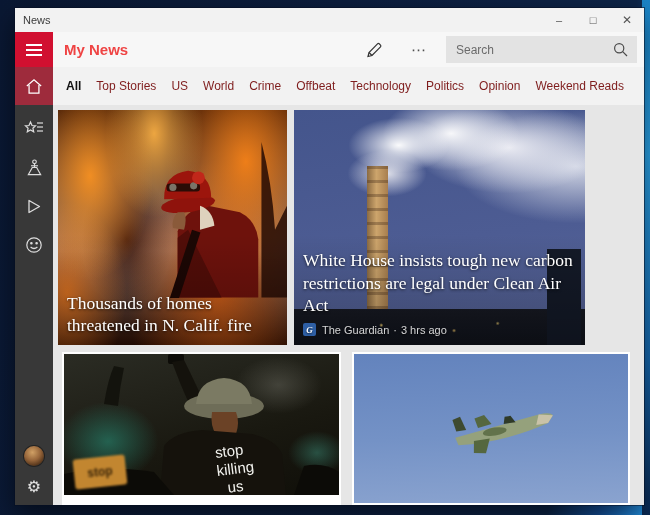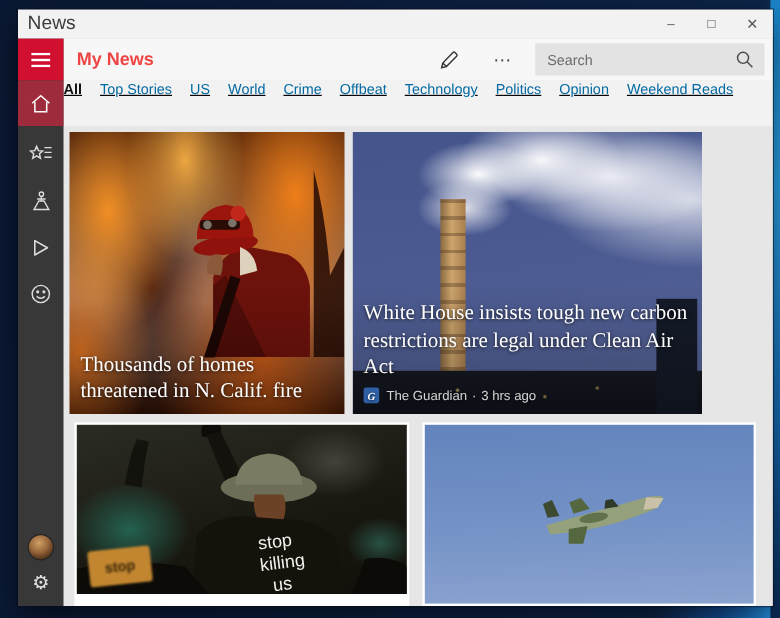--- a/index.html
+++ b/index.html
@@ -11,21 +11,21 @@
   }
   .desktop-right-glow{position:absolute;right:0;top:0;width:8px;height:100%;
     background:linear-gradient(#1a84c8,#2aa3e8 30%,#1668b0 70%,#0a2a55);}
   .window{
     position:absolute;left:15px;top:8px;width:629px;height:497px;
     background:#e6e6e6;display:flex;flex-direction:column;overflow:hidden;
     box-shadow:0 0 0 1px rgba(5,15,35,.55), 0 10px 26px rgba(0,0,0,.55);
   }
   
   .titlebar{height:24px;background:#f2f2f2;display:flex;align-items:center;flex:none;}
-  .titlebar .wtitle{font-size:16px;color:#3c3c3c;margin-left:8px;}
+  .titlebar .wtitle{font-size:11px;color:#3c3c3c;margin-left:8px;}
   .wbtns{margin-left:auto;display:flex;height:100%;}
   .wbtn{width:34px;height:100%;display:flex;align-items:center;justify-content:center;
     color:#555;font-size:11px;cursor:default;}
   .wbtn.close{font-size:12px;}
   
   .main{flex:1;display:flex;overflow:hidden;}
   .rail{width:38px;background:#383838;display:flex;flex-direction:column;flex:none;}
   .hamburger{height:35px;background:#d11030;display:flex;align-items:center;justify-content:center;flex:none;}
   .home-tile{height:38px;background:#9e2b3c;display:flex;align-items:center;justify-content:center;flex:none;}
   .rail-icons{display:flex;flex-direction:column;align-items:center;padding-top:13px;}
@@ -41,22 +41,22 @@
   .appbar-title{font-size:15px;font-weight:bold;color:#ef4444;margin-left:11px;}
   .appbar-spacer{flex:1;}
   .pencil{margin-right:28px;display:flex;}
   .more{margin-right:19px;color:#505050;font-size:15px;letter-spacing:1px;}
   .searchbox{width:191px;height:27px;background:#e3e3e3;display:flex;align-items:center;margin-right:7px;}
   .searchbox input{flex:1;border:0;background:transparent;outline:none;font-size:12px;
     color:#4c1d95;padding-left:10px;font-family:"Liberation Sans",sans-serif;}
   .searchbox input::placeholder{color:#6b6b6b;opacity:1;}
   .search-ic{margin-right:9px;display:flex;}
   
-  .tabs{height:38px;background:#f2f2f2;display:flex;align-items:flex-start;flex:none;text-decoration:underline;}
-  .tab{font-size:12px;color:#0369a1;margin-right:15px;white-space:nowrap;}
+  .tabs{height:38px;background:#f2f2f2;display:flex;align-items:center;padding-left:13px;flex:none;}
+  .tab{font-size:12px;color:#7f1d1d;margin-right:15px;white-space:nowrap;}
   .tab.active{color:#111;font-weight:bold;}
   
   .content{flex:1;background:#e6e6e6;padding:5px 1px 0 5px;overflow:hidden;}
   .row-top{display:flex;height:235px;}
   .card{position:relative;overflow:hidden;}
   .card-fire{width:229px;margin-right:7px;
     background:
       radial-gradient(90px 150px at 14% 28%, rgba(248,146,34,.95), rgba(120,40,8,0) 70%),
       radial-gradient(70px 120px at 42% 10%, rgba(255,180,70,.9), rgba(0,0,0,0) 70%),
       radial-gradient(110px 170px at 82% 22%, rgba(246,130,24,.95), rgba(0,0,0,0) 72%),

